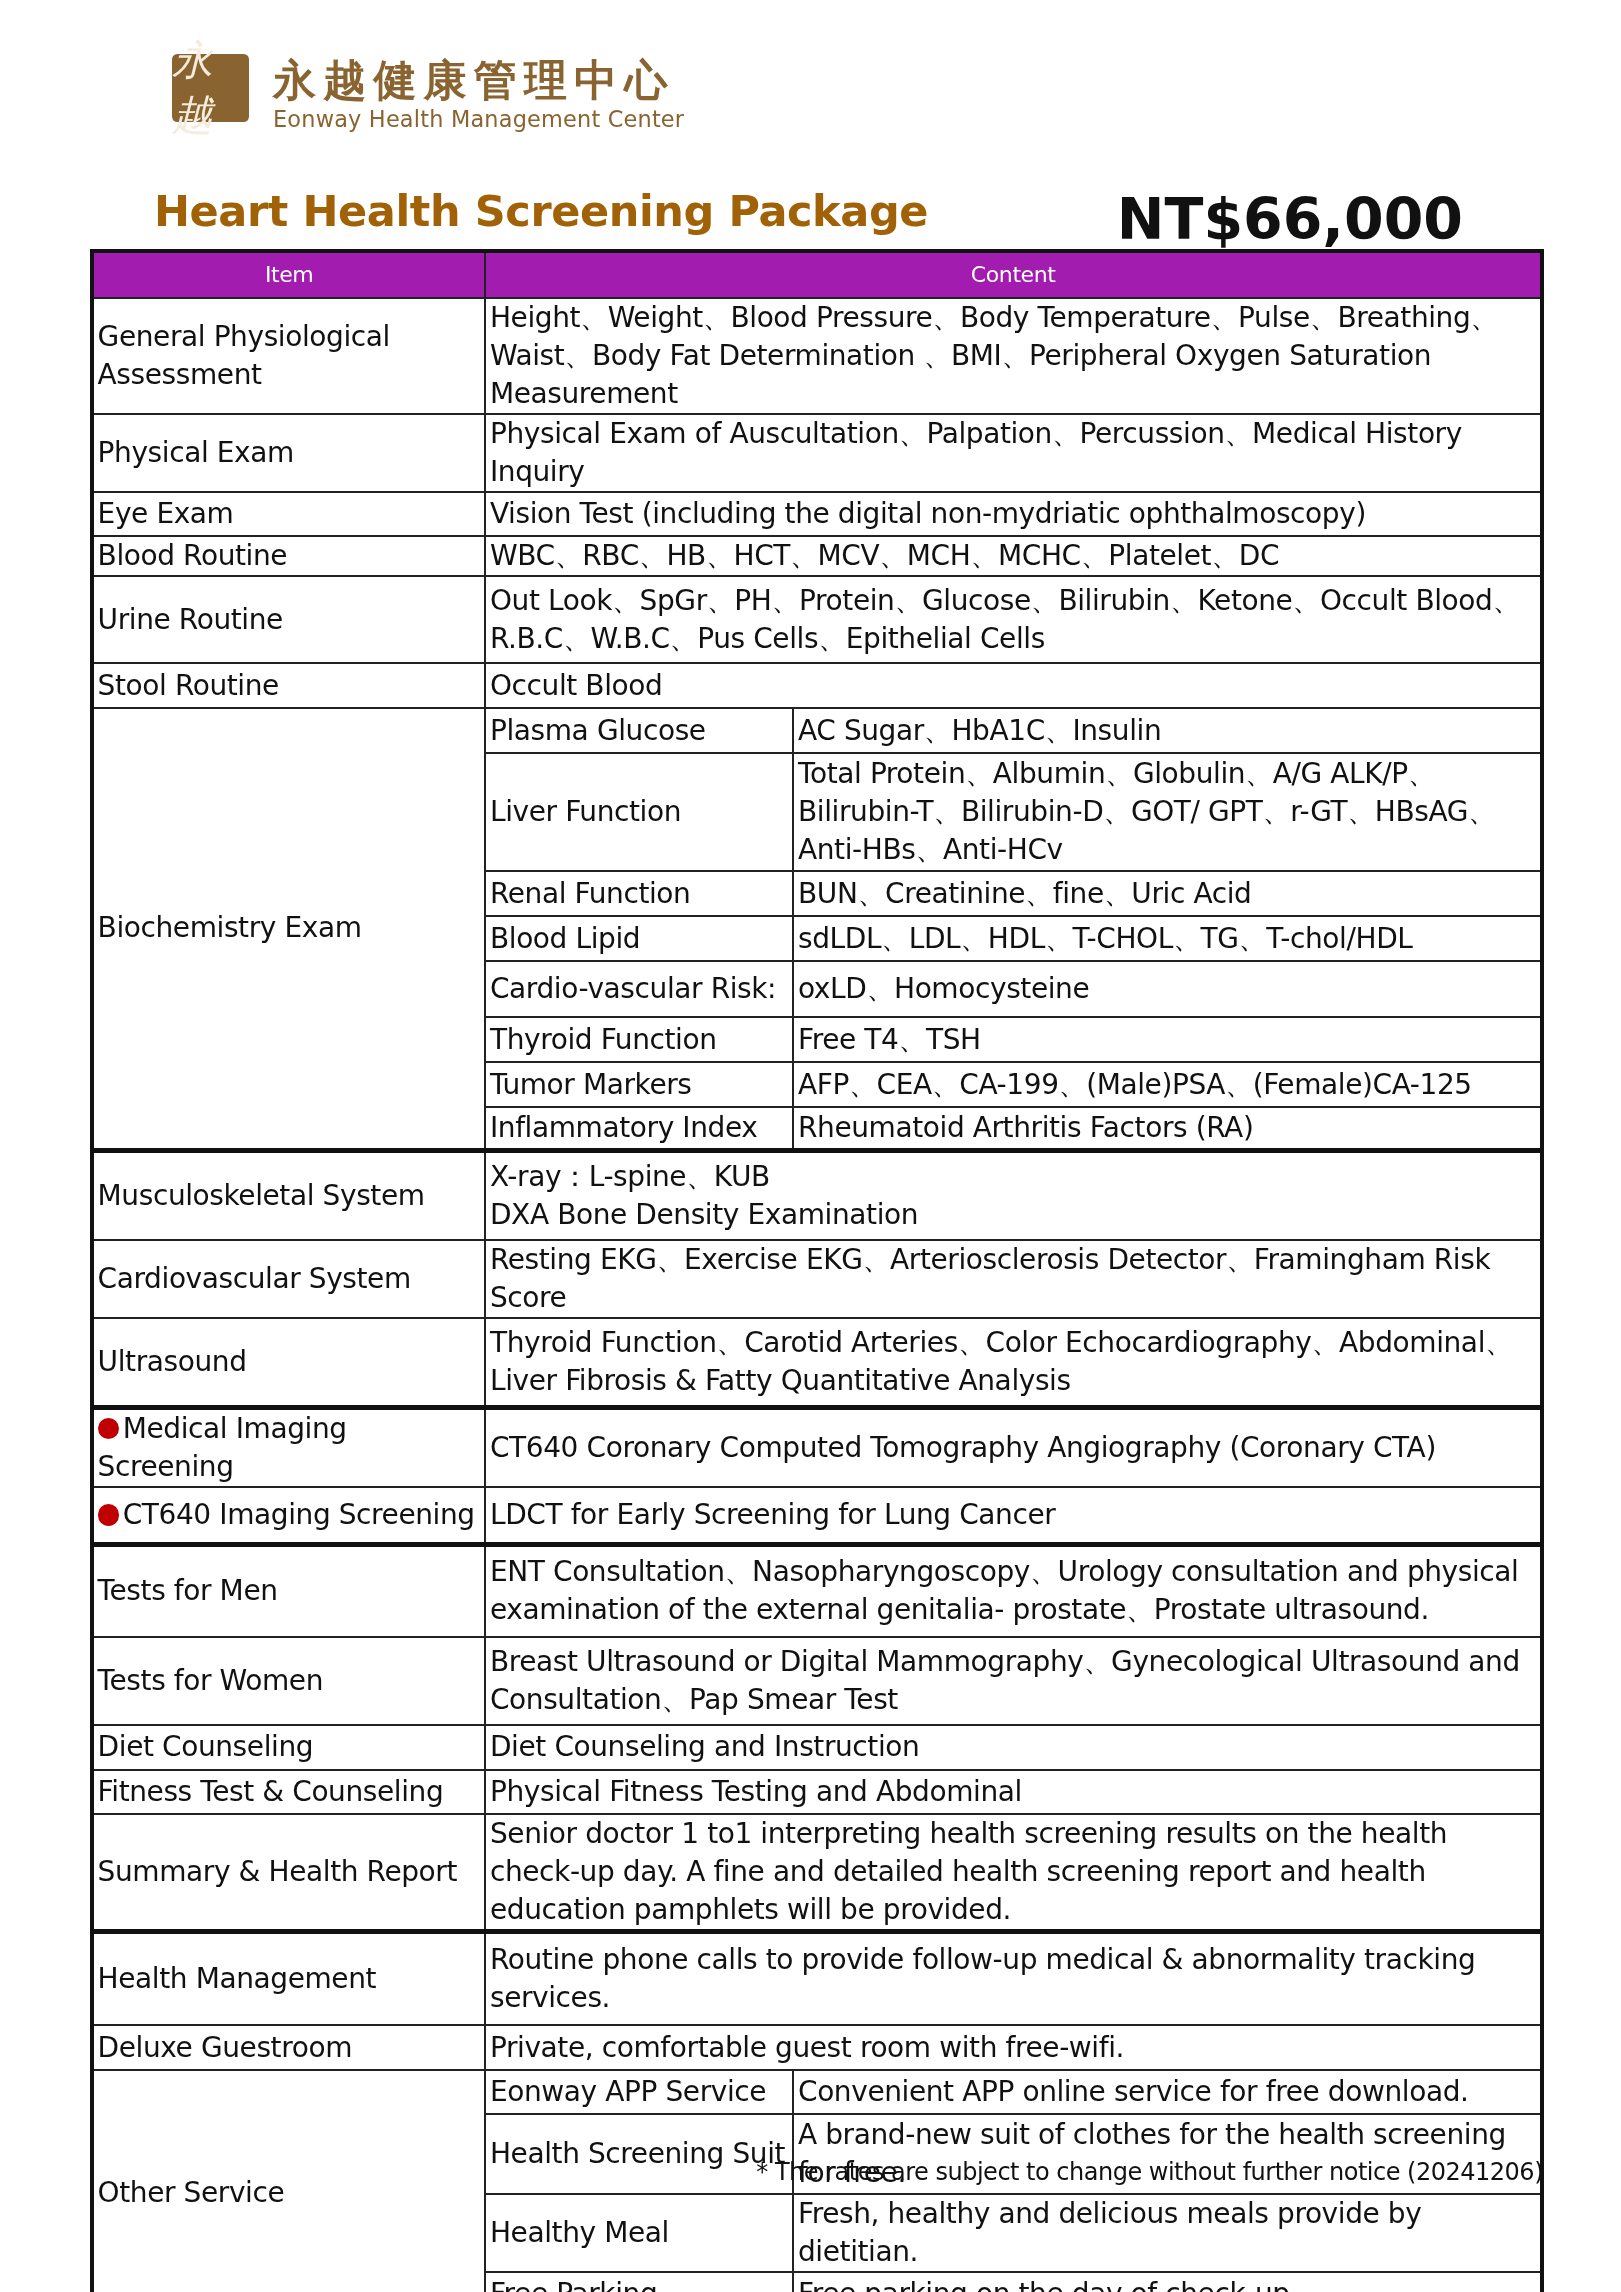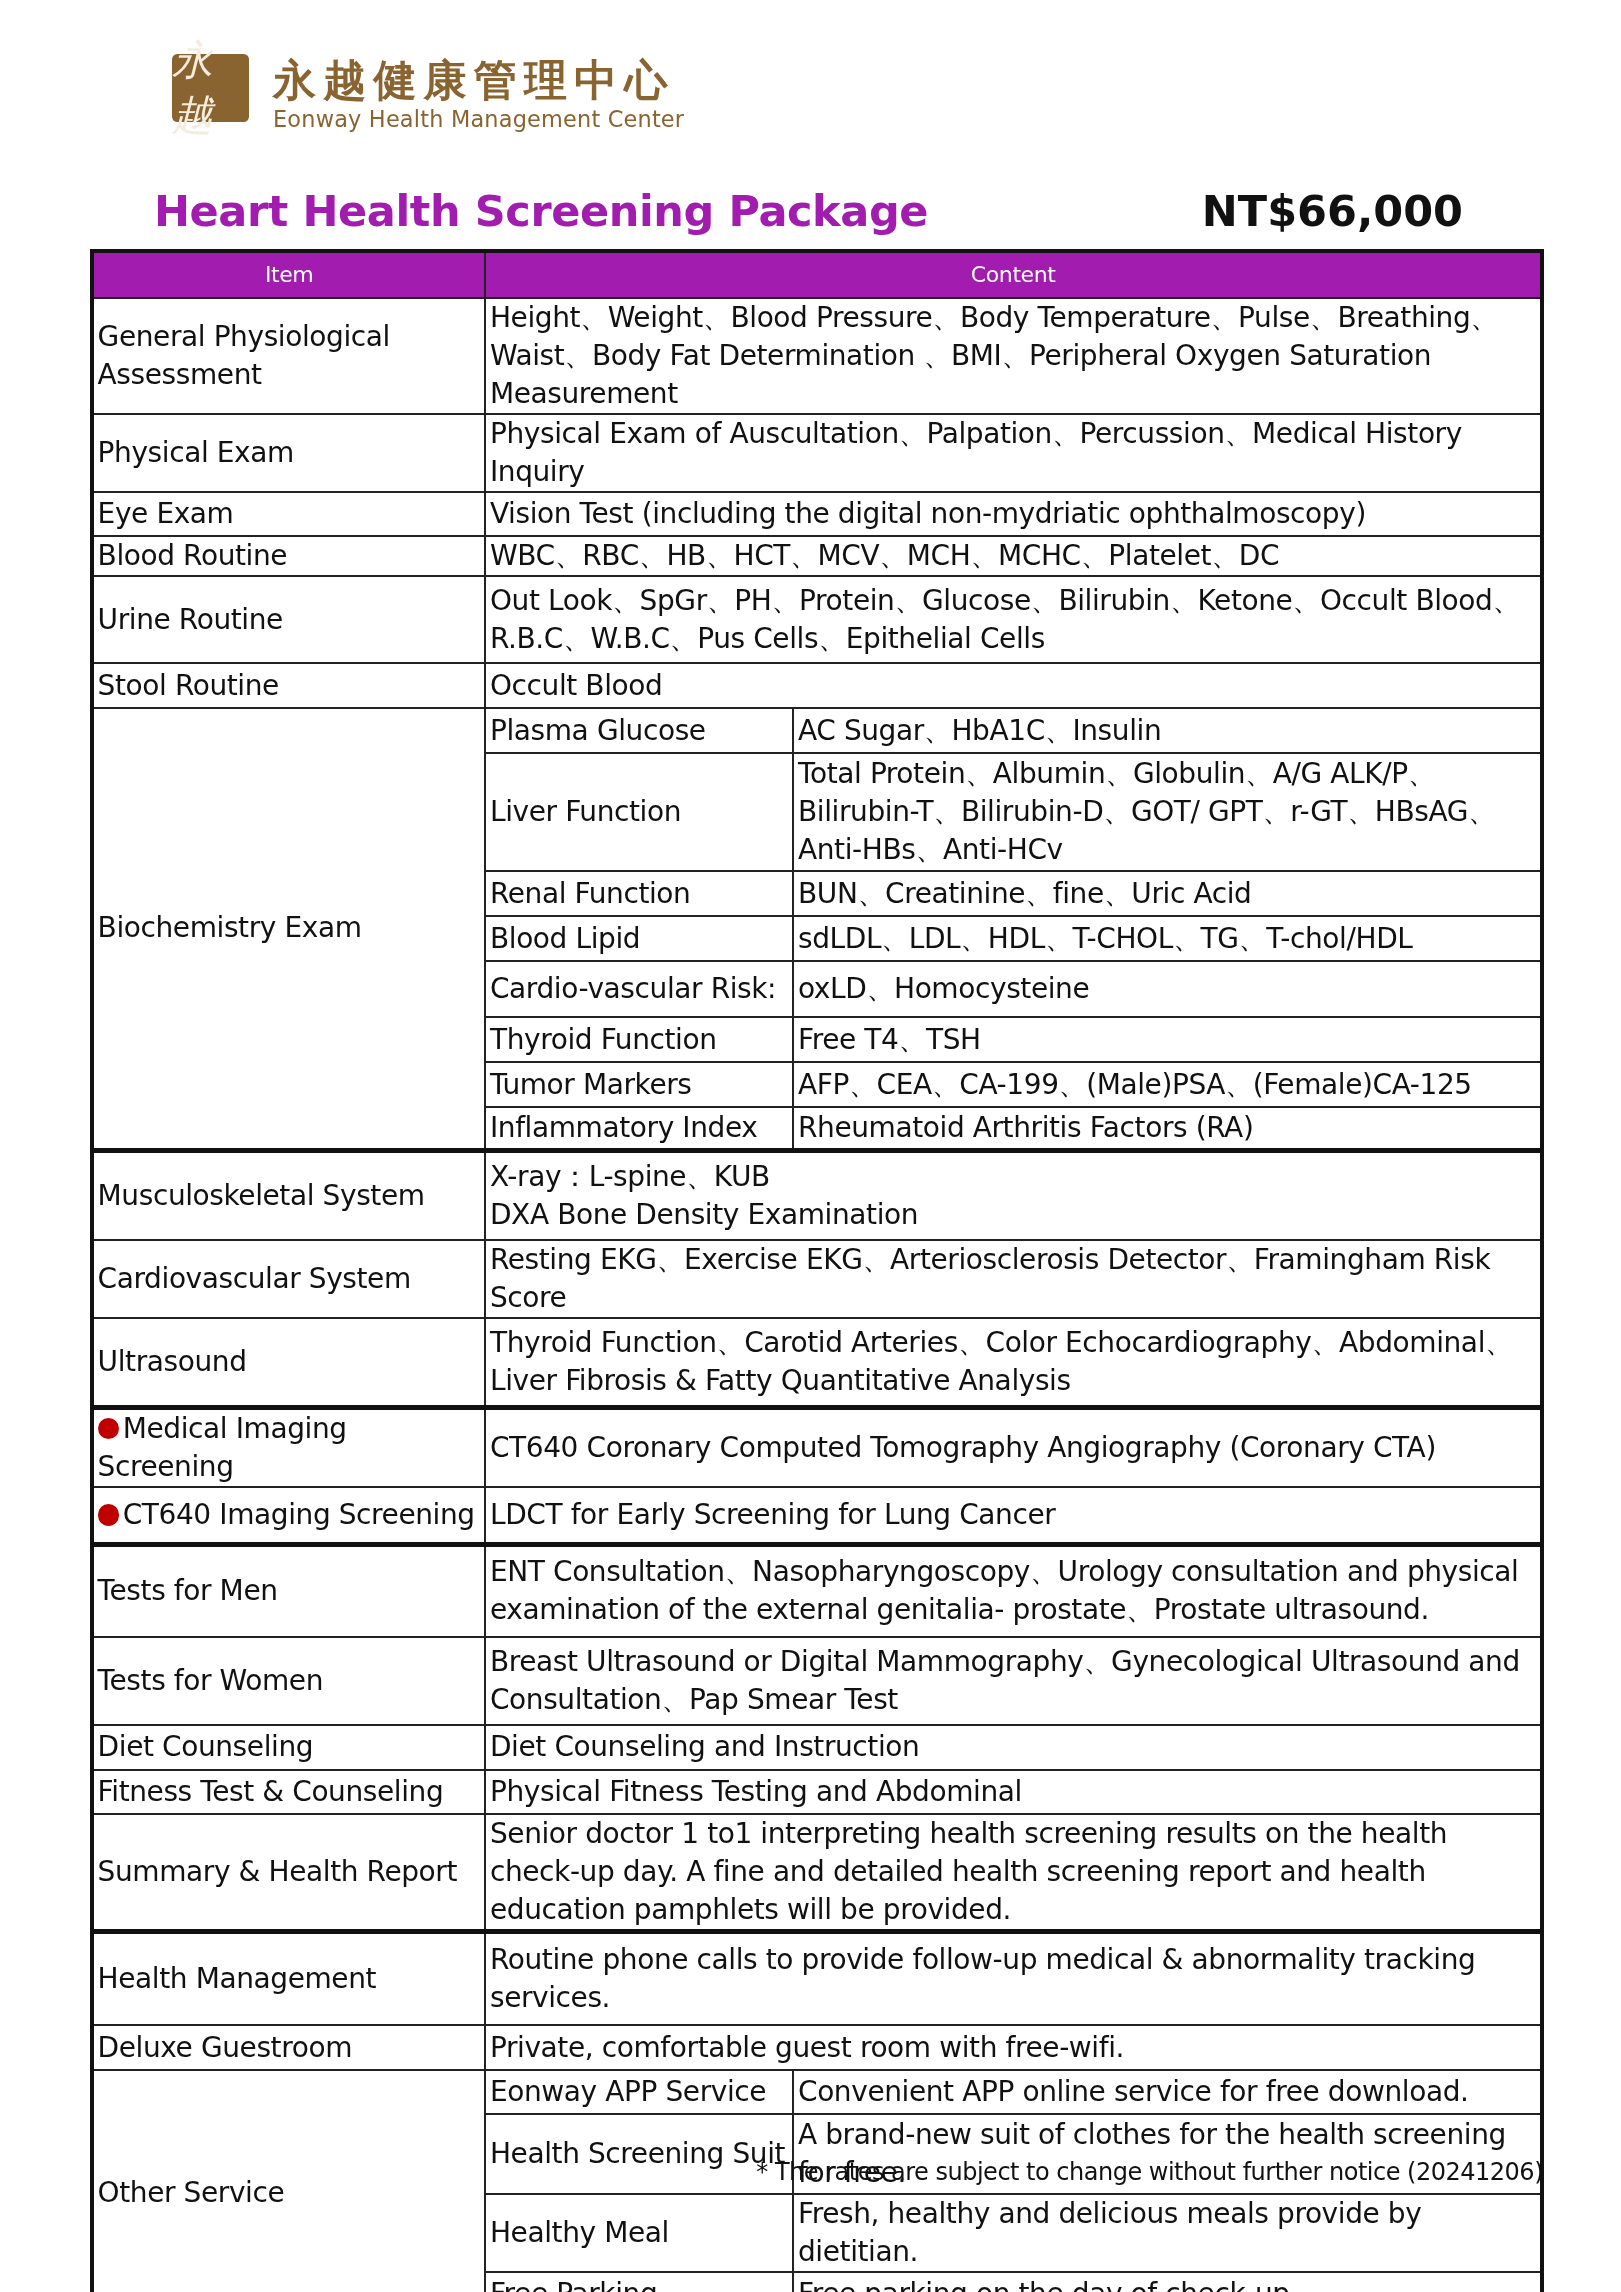--- a/index.html
+++ b/index.html
@@ -7,22 +7,22 @@
          font-family: "DejaVu Sans", "Liberation Sans", sans-serif; color: #111; }
   .logo-mark { position: absolute; left: 172px; top: 54px; width: 77px; height: 68px;
                background: #8a6430; border-radius: 5.4px; display: flex; align-items: center;
                justify-content: center; color: #f4ecdc; font-family: "DejaVu Serif", serif;
                font-size: 41px; font-style: italic; }
   .logo-cn { position: absolute; left: 273px; top: 52px; font-size: 43px; font-weight: bold;
              color: #8a6430; letter-spacing: 7.2px; font-family: "DejaVu Serif", serif; white-space: nowrap; }
   .logo-en { position: absolute; left: 273px; top: 106px; font-size: 22.4px; color: #8a6430;
              font-family: "DejaVu Sans", sans-serif; letter-spacing: 0.2px; white-space: nowrap; }
   .title { position: absolute; left: 154px; top: 186px; font-size: 43px; font-weight: 600;
-           font-family: "DejaVu Sans", sans-serif; color: #a21caf; letter-spacing: -0.4px; white-space: nowrap; text-align: right; }
-  .price { position: absolute; right: 159px; top: 186px; font-size: 43px; font-weight: 600;
+           font-family: "DejaVu Sans", sans-serif; color: #a16207; letter-spacing: -0.4px; white-space: nowrap; text-align: right; }
+  .price { position: absolute; right: 159px; top: 186px; font-size: 57px; font-weight: 600;
            font-family: "DejaVu Sans", sans-serif; color: #111; white-space: nowrap; }
   table.pkg { position: absolute; left: 90px; top: 249px; width: 1454px;
               border-collapse: collapse; table-layout: fixed; border: 4.5px solid #111; }
   table.pkg td, table.pkg th { border: 2.2px solid #222; padding: 0 3.6px; vertical-align: middle;
               font-size: 28px; line-height: 38px; font-family: "DejaVu Sans", sans-serif; font-weight: normal;
               letter-spacing: -0.4px; overflow: hidden; }
   table.pkg th { background: #a21caf; color: #fff; text-align: center; height: 44px; font-size: 22px; }
   tr.thick-top td { border-top: 5.4px solid #111; }
   .dot { display: inline-block; width: 21.5px; height: 21.5px; border-radius: 50%; background: #c00000;
          vertical-align: -1.8px; margin-right: 3.6px; }

